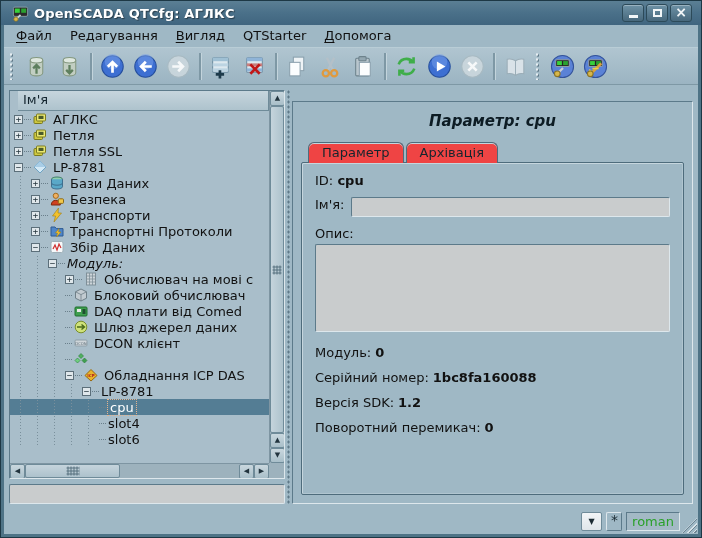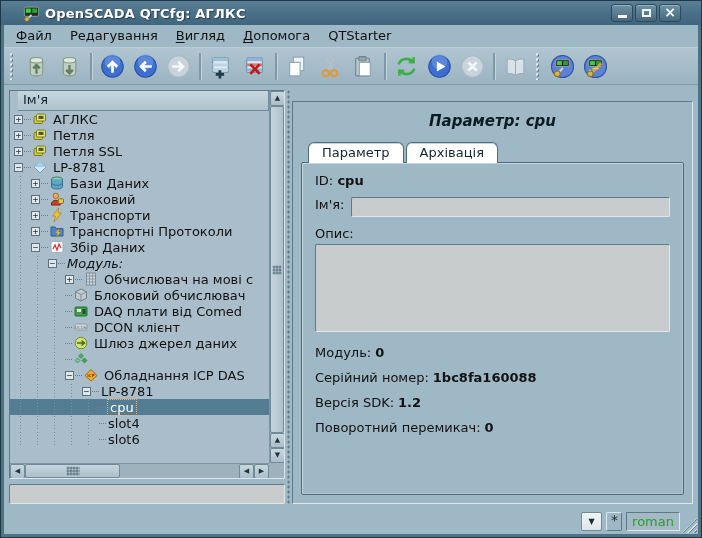--- a/index.html
+++ b/index.html
@@ -10,21 +10,21 @@
     border:1px solid #1d3845;
     display:flex;flex-direction:column;
     font-family:"DejaVu Sans", sans-serif;
     color:#111;
     overflow:hidden;
   }
   
   .titlebar{
     height:24px;flex:none;display:flex;align-items:center;
     background:linear-gradient(180deg,#5b7f94,#4a7089 50%,#40657f);
-    padding:0 20px;
+    padding:0 9px;
   }
   .titlebar .app-icon{width:17px;height:17px;margin:0 5px 0 2px;flex:none;}
   .titlebar .title-text{
     color:#fff;font-weight:bold;font-size:13px;letter-spacing:.2px;
     text-shadow:1px 1px 1px rgba(0,0,0,.45);flex:1;white-space:nowrap;overflow:hidden;
   }
   .win-btn{
     width:22px;height:18px;margin-left:2px;flex:none;
     background:linear-gradient(180deg,#6e92a6,#47687c);
     border:1px solid #2c4a59;border-radius:3px;
@@ -108,21 +108,21 @@
   
   .splitter{width:7px;flex:none;
     background-image:radial-gradient(circle,#5f7988 1.1px,rgba(0,0,0,0) 1.3px);
     background-size:5px 5px;background-repeat:repeat-y;background-position:center;}
   
   .right-panel{flex:1;background:#9fb8c5;padding:4px 8px 8px;display:flex;flex-direction:column;min-width:0;margin-top:11px;}
   .panel-title{text-align:center;font-size:15px;font-weight:bold;font-style:italic;margin:6px 0 12px;color:#0d1c24;}
   .tabbar{display:flex;align-items:flex-end;padding-left:7px;position:relative;z-index:2;margin-bottom:-1px;}
   .tab{
     font-size:13px;padding:2px 13px 3px;margin-right:2px;
-    background:#ffffff;border:1px solid #4e6c7c;border-bottom:none;
+    background:#ef4444;border:1px solid #4e6c7c;border-bottom:none;
     border-radius:6px 6px 0 0;color:#15252d;
     box-shadow:inset 0 1px 0 #c3d4dc;
   }
   .tab.active{background:#b6cad5;padding:4px 15px 4px;font-size:13px;}
   .tabpane{
     flex:1;border:1px solid #4e6c7c;border-radius:2px;padding:10px 13px;
     box-shadow:inset 1px 1px 0 #c6d6de, inset -1px -1px 0 #b0c5d0;
     font-size:13px;min-height:0;
   }
   .form-row{margin-bottom:9px;}
@@ -183,22 +183,22 @@
         <span class="glyph-close">×</span>
       </span>
   </div>
 
   <div class="win-main">
 
     <div class="menubar" id="menuBar">
         <span class="menu-item"><u>Ф</u>айл</span>
         <span class="menu-item">Редагування</span>
         <span class="menu-item"><u>В</u>игляд</span>
+        <span class="menu-item">QTStarter</span>
         <span class="menu-item"><u>Д</u>опомога</span>
-        <span class="menu-item">QTStarter</span>
       </div>
 
     <div class="toolbar" id="toolBar">
         <span class="tb-handle"></span>
         <span class="tb-btn">
           <span style="display: flex;">
             <svg viewBox="0 0 24 24">
               <path d="M6 6v12c0 1.7 2.7 3 6 3s6-1.3 6-3V6" fill="#c2cec2" stroke="#84987f"></path>
               <ellipse cx="12" cy="6" rx="6" ry="2.6" fill="#dfe8df" stroke="#84987f"></ellipse>
               <path d="M12 19v-8M8.8 13.8L12 10.5l3.2 3.3" fill="none" stroke="#5e7f5e" stroke-width="2.2"></path>
@@ -426,21 +426,21 @@
                 <span class="indent"></span>
                 <span class="expander">+</span>
                 <span class="connector"></span>
                 <span class="tree-icon">
                   <svg viewBox="0 0 14 14">
                     <circle cx="5.8" cy="3.8" r="2.6" fill="#f0b060" stroke="#a06a20"></circle>
                     <path d="M1.3 13c0-3 2-4.7 4.5-4.7s4.5 1.7 4.5 4.7z" fill="#d04020" stroke="#802810"></path>
                     <rect x="8.3" y="6.8" width="5.2" height="4.6" rx="1" fill="#f2c84b" stroke="#8a6a1a"></rect>
                   </svg>
                 </span>
-                <span class="row-label">Блоковий</span>
+                <span class="row-label">Безпека</span>
               </div>
               <div class="tree-row">
                 <span class="indent"></span>
                 <span class="expander">+</span>
                 <span class="connector"></span>
                 <span class="tree-icon">
                   <svg viewBox="0 0 14 14">
                     <path d="M8.5 0L2.5 8h3L4 14l7.5-9H8z" fill="#f2c12e" stroke="#a07c10" stroke-width=".6"></path>
                   </svg>
                 </span>
@@ -518,38 +518,38 @@
                 </span>
                 <span class="row-label">DAQ плати від Comed</span>
               </div>
               <div class="tree-row">
                 <span class="indent"></span>
                 <span class="indent"></span>
                 <span class="indent"></span>
                 <span class="connector"></span>
                 <span class="tree-icon">
                   <svg viewBox="0 0 14 14">
+                    <circle cx="7" cy="7" r="5.8" fill="#cfe27a" stroke="#7a8f2a"></circle>
+                    <path d="M3 7h7M7.5 4.5L10.5 7l-3 2.5" fill="none" stroke="#4a6a1a" stroke-width="1.4"></path>
+                  </svg>
+                </span>
+                <span class="row-label">Шлюз джерел даних</span>
+              </div>
+              <div class="tree-row">
+                <span class="indent"></span>
+                <span class="indent"></span>
+                <span class="indent"></span>
+                <span class="connector"></span>
+                <span class="tree-icon">
+                  <svg viewBox="0 0 14 14">
                     <rect x="1" y="4" width="12" height="6" rx="1" fill="#cfd6da" stroke="#8f9fa8"></rect>
                     <text x="7" y="8.8" font-size="3.8" text-anchor="middle" fill="#5f6f78" font-family="DejaVu Sans, sans-serif">DCON</text>
                   </svg>
                 </span>
                 <span class="row-label">DCON клієнт</span>
-              </div>
-              <div class="tree-row">
-                <span class="indent"></span>
-                <span class="indent"></span>
-                <span class="indent"></span>
-                <span class="connector"></span>
-                <span class="tree-icon">
-                  <svg viewBox="0 0 14 14">
-                    <circle cx="7" cy="7" r="5.8" fill="#cfe27a" stroke="#7a8f2a"></circle>
-                    <path d="M3 7h7M7.5 4.5L10.5 7l-3 2.5" fill="none" stroke="#4a6a1a" stroke-width="1.4"></path>
-                  </svg>
-                </span>
-                <span class="row-label">Шлюз джерел даних</span>
               </div>
               <div class="tree-row">
                 <span class="indent"></span>
                 <span class="indent"></span>
                 <span class="indent"></span>
                 <span class="connector"></span>
                 <span class="tree-icon">
                   <svg viewBox="0 0 14 14">
                     <path d="M7 1.5L9.5 4 7 6.5 4.5 4z" fill="#4faf5f" stroke="#2a7f3a" stroke-width=".6"></path>
                     <path d="M3.5 6L6 8.5 3.5 11 1 8.5z" fill="#6fcf7f" stroke="#2a7f3a" stroke-width=".6"></path>

